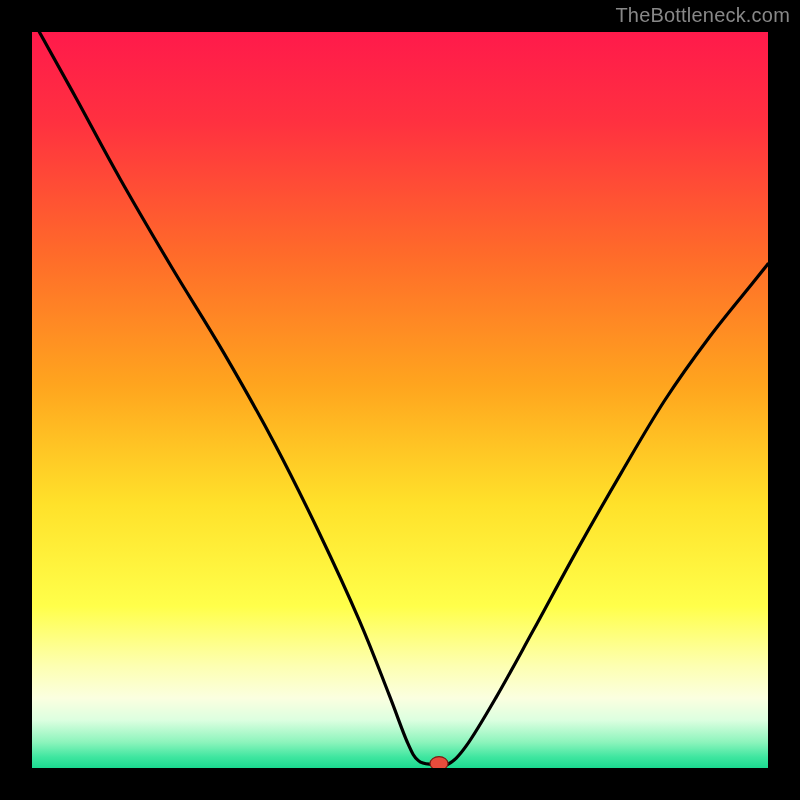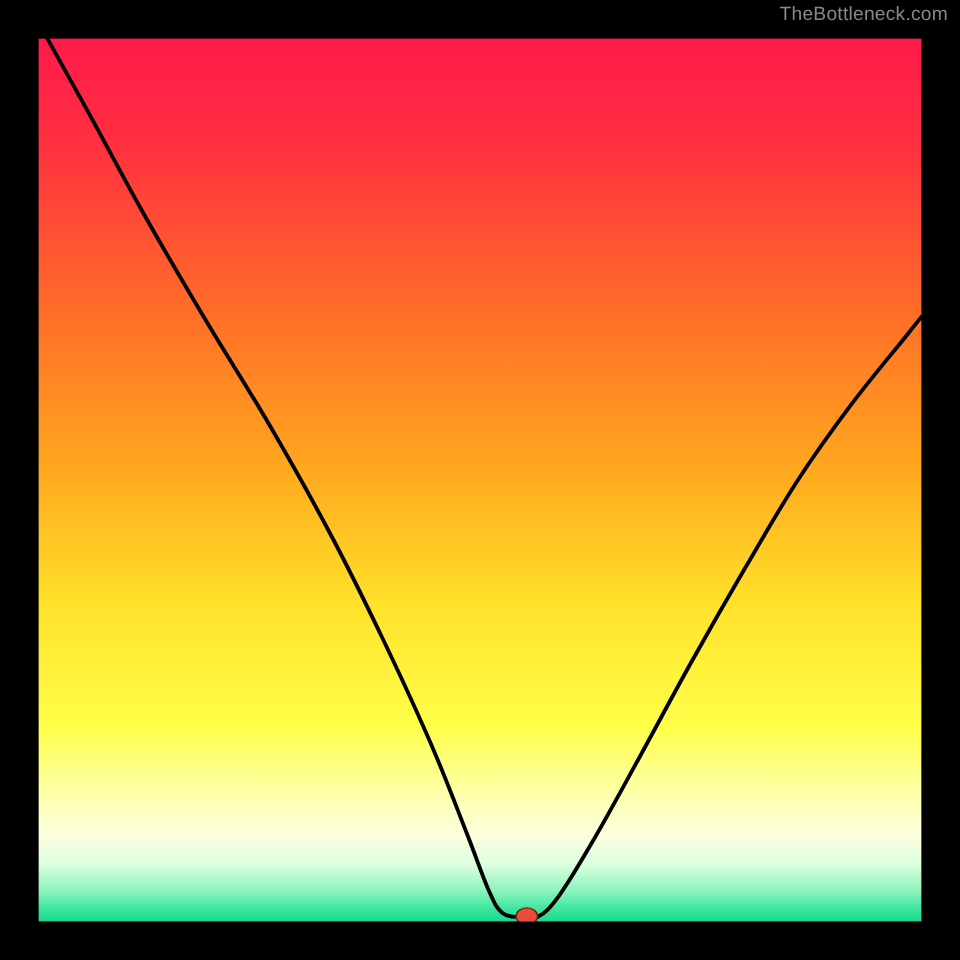--- a/index.html
+++ b/index.html
@@ -15,21 +15,21 @@
     position: relative;
     width: 800px;
     height: 800px;
     background: #000;
   }
   #attribution {
     position: absolute;
     top: 4px;
     right: 10px;
     color: #888;
-    font-size: 16px;
+    font-size: 20px;
     font-weight: 500;
     letter-spacing: 0.2px;
     z-index: 20;
   }
   svg {
     position: absolute;
     top: 0;
     left: 0;
   }
 </style>

